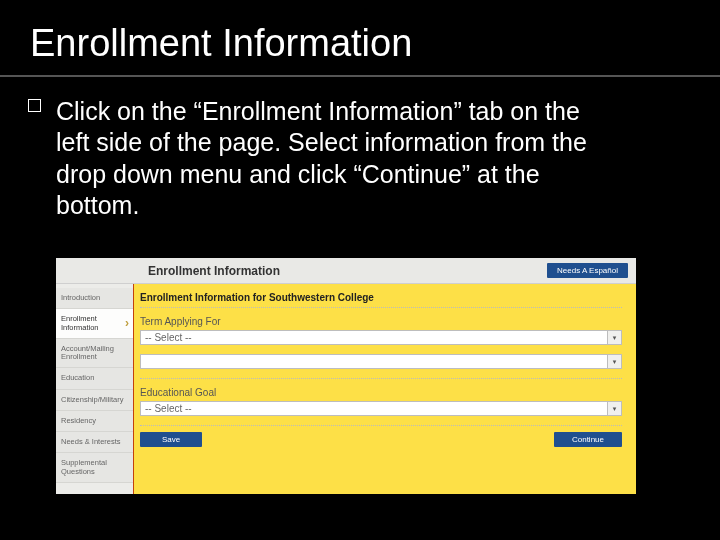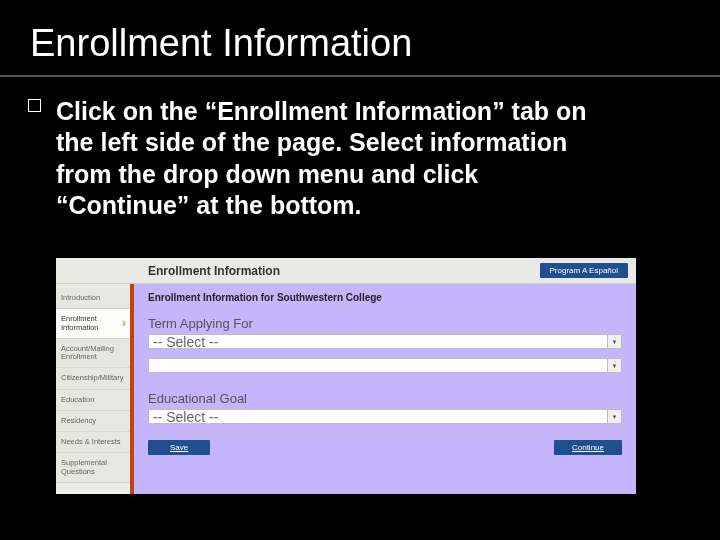--- a/index.html
+++ b/index.html
@@ -36,21 +36,20 @@
     background: #555;
   }
   .body-text {
     position: absolute;
     left: 56px;
     top: 96px;
     width: 560px;
     color: #fff;
     font-size: 25px;
     line-height: 1.25;
-    font-weight: bold;
   }
   .bullet {
     position: absolute;
     left: 28px;
     top: 99px;
     width: 13px;
     height: 13px;
     border: 1px solid #fff;
   }
   .screenshot {
@@ -90,21 +89,21 @@
     border-radius: 1px;
   }
   .ss-body {
     display: flex;
     width: 100%;
     height: calc(100% - 26px);
   }
   .sidebar {
     width: 78px;
     background: #ecece9;
-    border-right: 4px solid #c2410c;
+    border-right: 1px solid #c2410c;
     padding-top: 4px;
   }
   .sidebar-tab {
     font-size: 7.5px;
     color: #666;
     padding: 6px 5px;
     border-bottom: 1px solid #d6d6d2;
     line-height: 1.1;
     position: relative;
     background: #e6e6e3;
@@ -118,49 +117,49 @@
     position: absolute;
     right: 4px;
     top: 50%;
     transform: translateY(-50%);
     color: #c0a040;
     font-size: 12px;
     font-weight: bold;
   }
   .main {
     flex: 1;
-    padding: 8px 14px 0 14px;
-    background: #c4b5fd;
+    padding: 8px 14px 0 6px;
+    background: #fde047;
     position: relative;
   }
   .section-title {
     font-size: 10px;
     font-weight: bold;
     color: #222;
     padding-bottom: 4px;
     border-bottom: 1px dotted #bbb;
     margin-bottom: 8px;
   }
   .field-label {
-    font-size: 13px;
+    font-size: 10px;
     color: #555;
     margin-bottom: 3px;
   }
   .select-box {
     display: flex;
     align-items: center;
     border: 1px solid #bdbdbd;
     background: #fff;
     height: 15px;
     margin-bottom: 9px;
     position: relative;
   }
   .select-box .val {
     padding-left: 4px;
-    font-size: 14px;
+    font-size: 10px;
     color: #666;
   }
   .select-caret {
     position: absolute;
     right: 0;
     top: 0;
     width: 14px;
     height: 100%;
     border-left: 1px solid #bdbdbd;
     display: flex;
@@ -179,21 +178,20 @@
     padding-top: 6px;
     display: flex;
     justify-content: space-between;
     align-items: center;
   }
   .btn {
     font-size: 8px;
     padding: 3px 18px;
     border-radius: 1px;
     color: #fff;
-    text-decoration: underline;
   }
   .btn-save {
     background: #1f4f8f;
     padding: 3px 22px;
   }
   .btn-continue {
     background: #1f4f8f;
     margin-left: 44px;
   }
 </style>
@@ -202,29 +200,29 @@
 
 <div class="slide">
   <h1 class="title">Enrollment Information</h1>
   <div class="rule"></div>
   <div class="bullet"></div>
   <div class="body-text">Click on the “Enrollment Information” tab on the left side of the page.  Select information from the drop down menu and click “Continue” at the bottom.</div>
 
   <div class="screenshot">
     <div class="ss-header">
       <span class="ss-header-title">Enrollment Information</span>
-      <div class="ss-cambia">Program A Español</div>
+      <div class="ss-cambia">Needs A Español</div>
     </div>
     <div class="ss-body">
       <div class="sidebar">
         <div class="sidebar-tab">Introduction</div>
         <div class="sidebar-tab active">Enrollment Information</div>
         <div class="sidebar-tab">Account/Mailing Enrollment</div>
+        <div class="sidebar-tab">Education</div>
         <div class="sidebar-tab">Citizenship/Military</div>
-        <div class="sidebar-tab">Education</div>
         <div class="sidebar-tab">Residency</div>
         <div class="sidebar-tab">Needs &amp; Interests</div>
         <div class="sidebar-tab">Supplemental Questions</div>
       </div>
       <div class="main">
         <div class="section-title">Enrollment Information for Southwestern College</div>
 
         <div class="field-label">Term Applying For</div>
         <div class="select-box">
           <span class="val">-- Select --</span>

